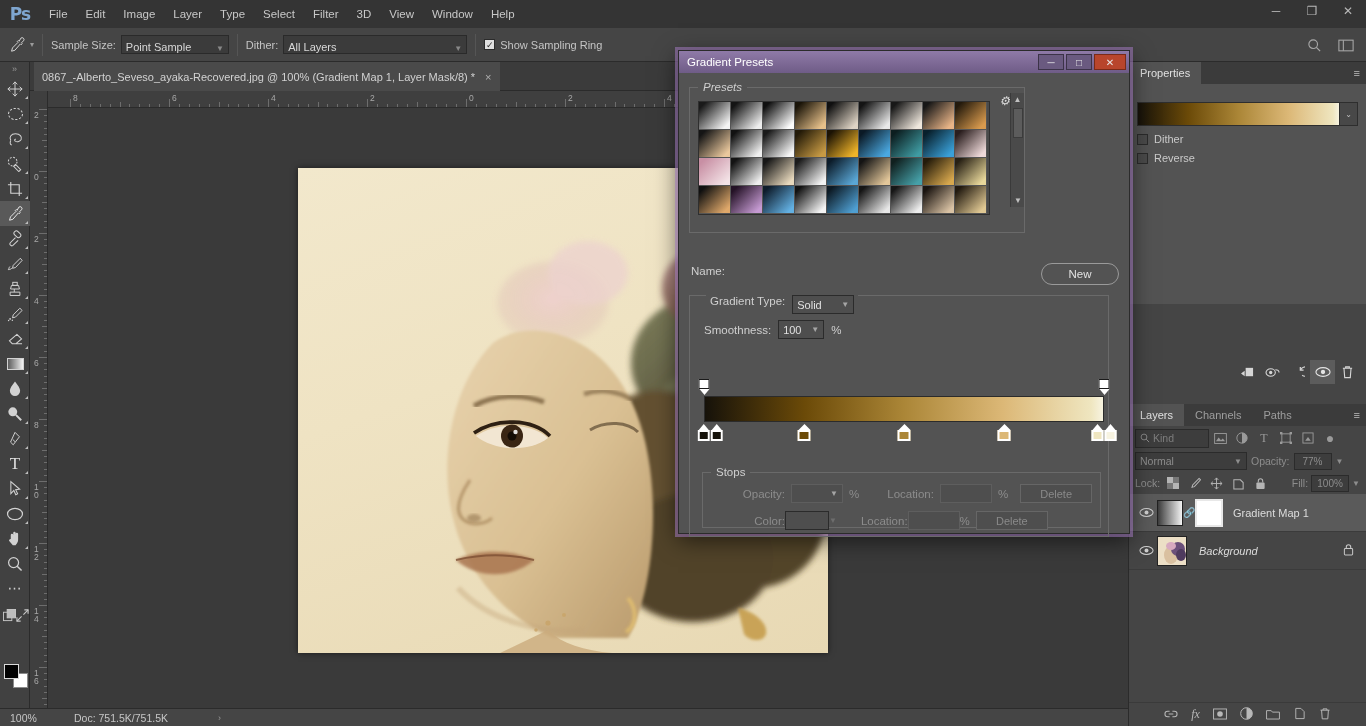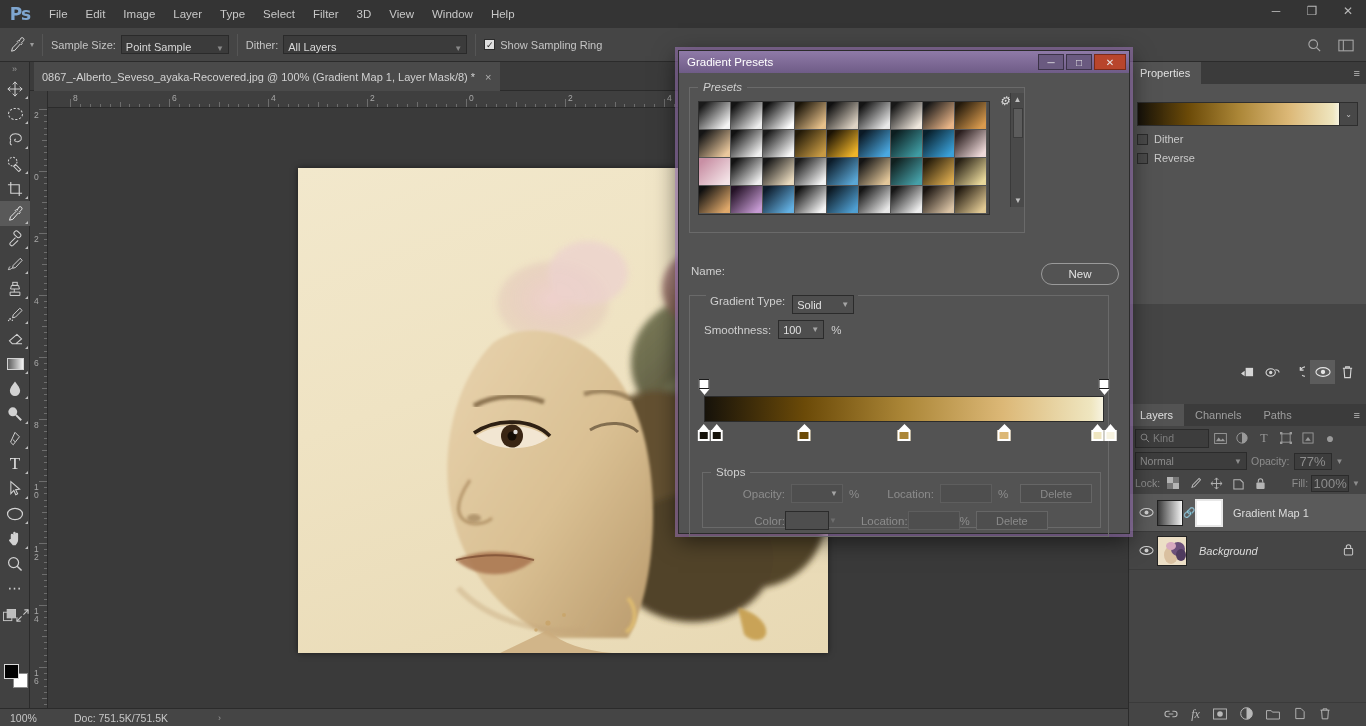--- a/index.html
+++ b/index.html
@@ -79,21 +79,21 @@
   .adjbar .ai{ width:25px; height:24px; display:flex; align-items:center; justify-content:center; color:#cacaca;}
 
   
   #layerspanel{ position:absolute; left:0; right:0; top:342px; bottom:0; background:#454545;}
   .lp-filter{ height:24px; display:flex; align-items:center; padding:0 6px; background:#454545;}
   .lp-kind{ width:74px; height:19px; background:#3d3d3d; border:1px solid #2b2b2b; display:flex; align-items:center; padding:0 4px; color:#7d7d7d; font-size:10.5px;}
   .lp-ic{ width:22px; height:19px; display:flex; align-items:center; justify-content:center; color:#8a8a8a; }
   .lp-row2{ height:22px; display:flex; align-items:center; padding:0 6px; gap:4px; }
   .lp-mode{ width:112px; height:18px; background:#3d3d3d; border:1px solid #2b2b2b; display:flex; align-items:center; justify-content:space-between; padding:0 4px; color:#8d8d8d; font-size:10.5px;}
   .lp-opa{ color:#8d8d8d; font-size:10.5px; }
-  .lp-val{ width:38px; height:17px; background:#3d3d3d; border:1px solid #2b2b2b; color:#8d8d8d; font-size:13px; display:flex; align-items:center; justify-content:center;}
+  .lp-val{ width:38px; height:17px; background:#3d3d3d; border:1px solid #2b2b2b; color:#8d8d8d; font-size:10px; display:flex; align-items:center; justify-content:center;}
   .lp-lockrow{ height:22px; display:flex; align-items:center; padding:0 6px; gap:3px; color:#8d8d8d; font-size:10.5px;}
   .lockic{ width:19px; height:18px; display:flex; align-items:center; justify-content:center; color:#b5b5b5;}
   .layer{ height:38px; display:flex; align-items:center; padding:0 6px; border-bottom:1px solid #3b3b3b; }
   .layer.sel{ background:#5a5a5a; }
   .eye{ width:22px; display:flex; justify-content:center; color:#cfcfcf;}
   .lthumb{ width:26px; height:26px; border:1px solid #222; }
   .lname{ margin-left:10px; color:#dcdcdc; font-size:11px; flex:1;}
   .lname.italic{ font-style:italic; }
   .linkic{ width:12px; text-align:center; color:#cfcfcf; font-size:10px;}
   .maskthumb{ width:28px; height:28px; background:#fff; border:2px solid #e8e8e8; }

